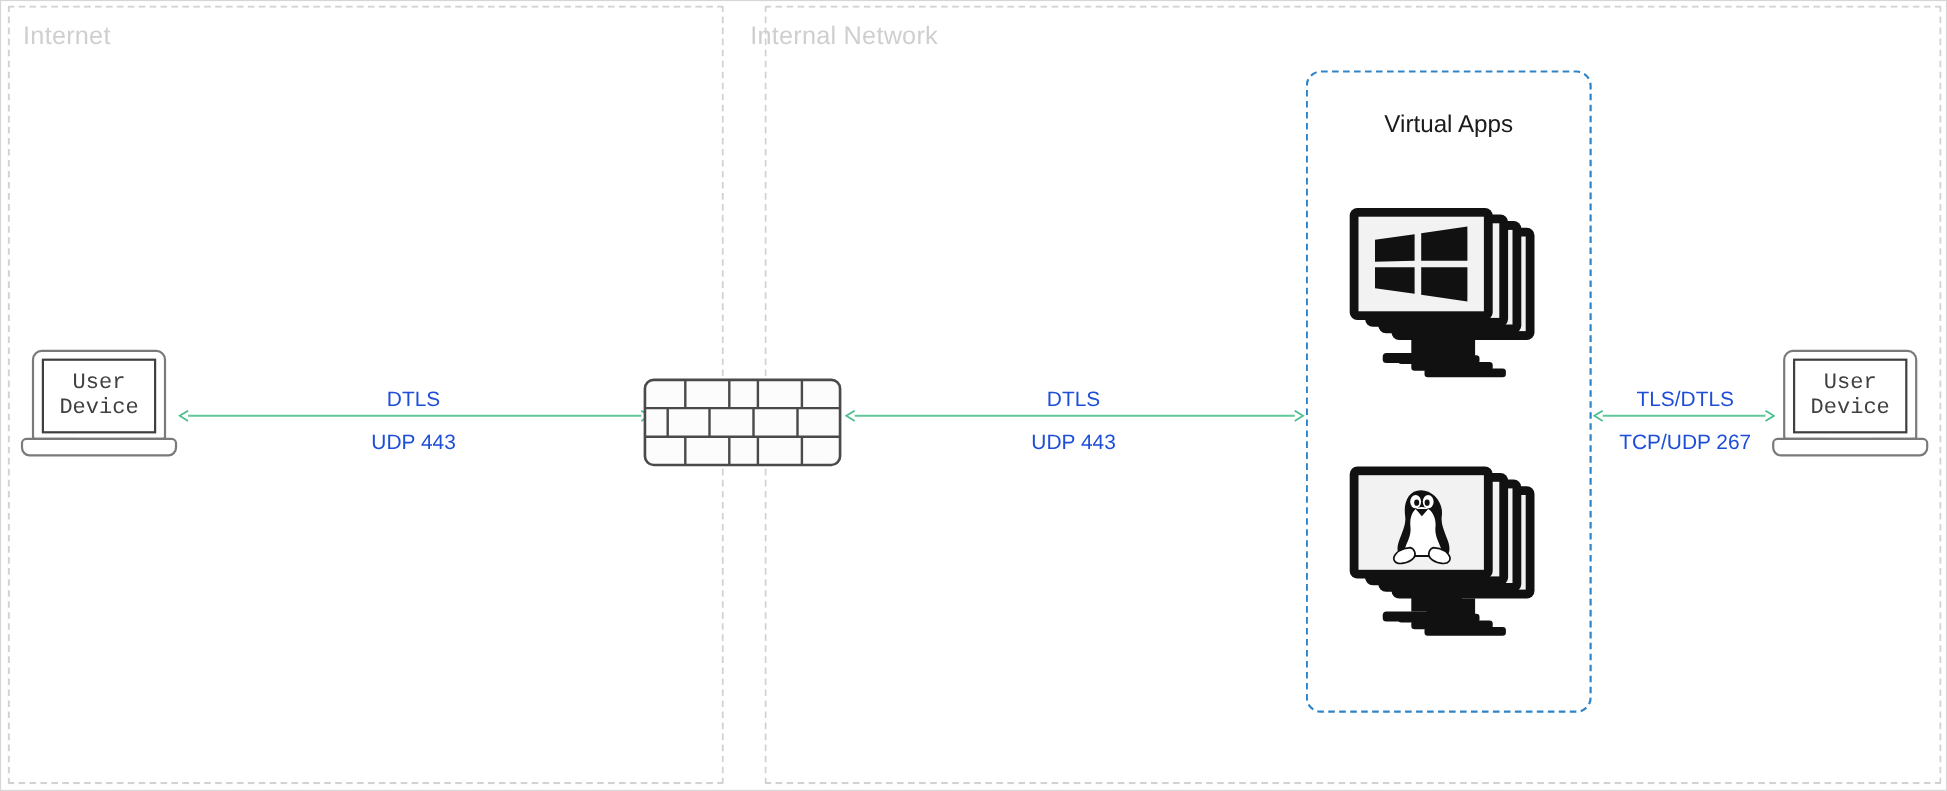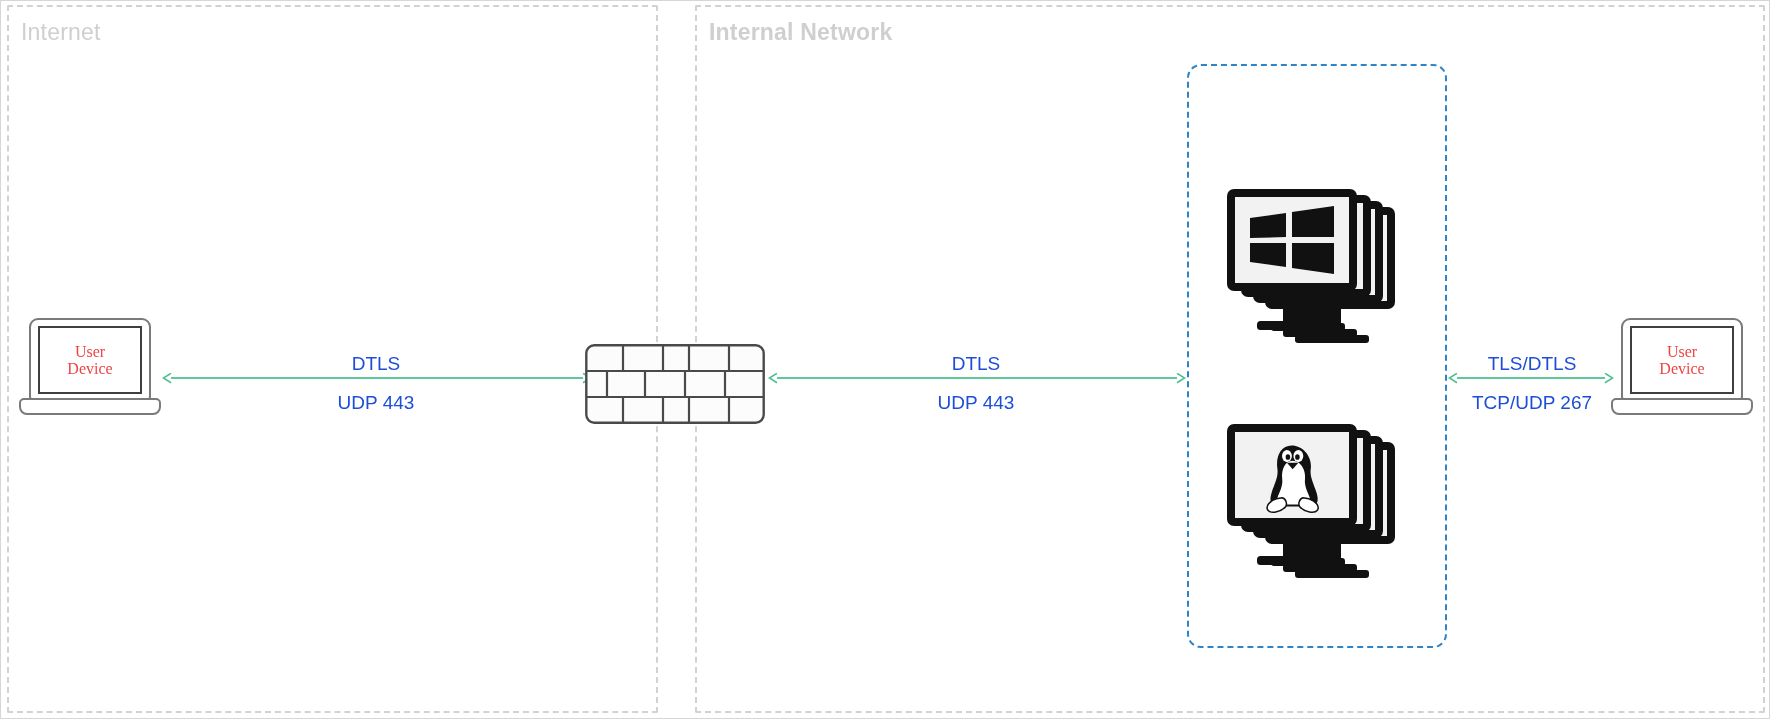--- a/index.html
+++ b/index.html
@@ -55,23 +55,23 @@
     box-sizing: border-box;
     border: 2px solid #3f3f3f;
     background: #ffffff;
     display: flex;
     flex-direction: column;
     align-items: center;
     justify-content: center;
     line-height: 1.08;
   }
   .laptop .screen span {
-    font-size: 16px;
-    color: #ef4444;
-    font-family: Liberation Serif, serif;
+    font-size: 20px;
+    color: #404040;
+    font-family: Liberation Mono, monospace;
     white-space: nowrap;
   }
   .laptop .base {
     position: absolute;
     left: 0; top: 80px;
     width: 142px; height: 17px;
     box-sizing: border-box;
     border: 2.5px solid #7a7a7a;
     border-radius: 5px 5px 8px 8px;
     background: #ffffff;
@@ -127,21 +127,21 @@
 </style>
 </head>
 <body>
 
 <div id="canvas">
 
   <div class="zone" style="left:6px; top:4px; width:651px; height:708px;"></div>
   <div class="zone-label" style="left:20px; top:18px;">Internet</div>
 
   <div class="zone" style="left:694px; top:4px; width:1070px; height:708px;"></div>
-  <div class="zone-label" style="left:708px; top:18px;font-weight:bold;">Internal Network</div>
+  <div class="zone-label" style="left:681px; top:18px;">Internal Network</div>
 
   <div class="laptop" style="left:18px; top:317px; width:142px; height:100px;">
     <div class="lid"></div>
     <div class="screen">
       <span>User</span>
       <span>Device</span>
     </div>
     <div class="notch"></div>
     <div class="base"></div>
   </div>
@@ -193,20 +193,21 @@
         <path d="M2,0.8 L9.6,5.5 L2,10.2" fill="none" stroke="#4fbf92" stroke-width="1.6"></path>
       </marker>
     </defs>
     <line x1="10" y1="12" x2="410" y2="12" stroke="#5fc79a" stroke-width="1.8" marker-start="url(#arrL2)" marker-end="url(#arrR2)"></line>
   </svg>
   <div class="conn-label" style="left:860px; top:352px; width:230px;">DTLS</div>
   <div class="conn-label" style="left:860px; top:391px; width:230px;">UDP 443</div>
 
   <div class="vad-box" style="left:1186px; top:63px; width:260px; height:584px;">
     <div class="vad-title">
+      <span>Virtual Apps</span>
     </div>
   </div>
 
   <div class="monstack" style="left:1222px; top:188px;">
     <svg width="190" height="170" viewBox="0 0 190 170">
       <g fill="#111111">
 
         <g>
           <rect x="42" y="18" width="130" height="102" rx="7" fill="#111111"></rect>
           <rect x="50" y="26" width="114" height="86" fill="#f2f2f2"></rect>

